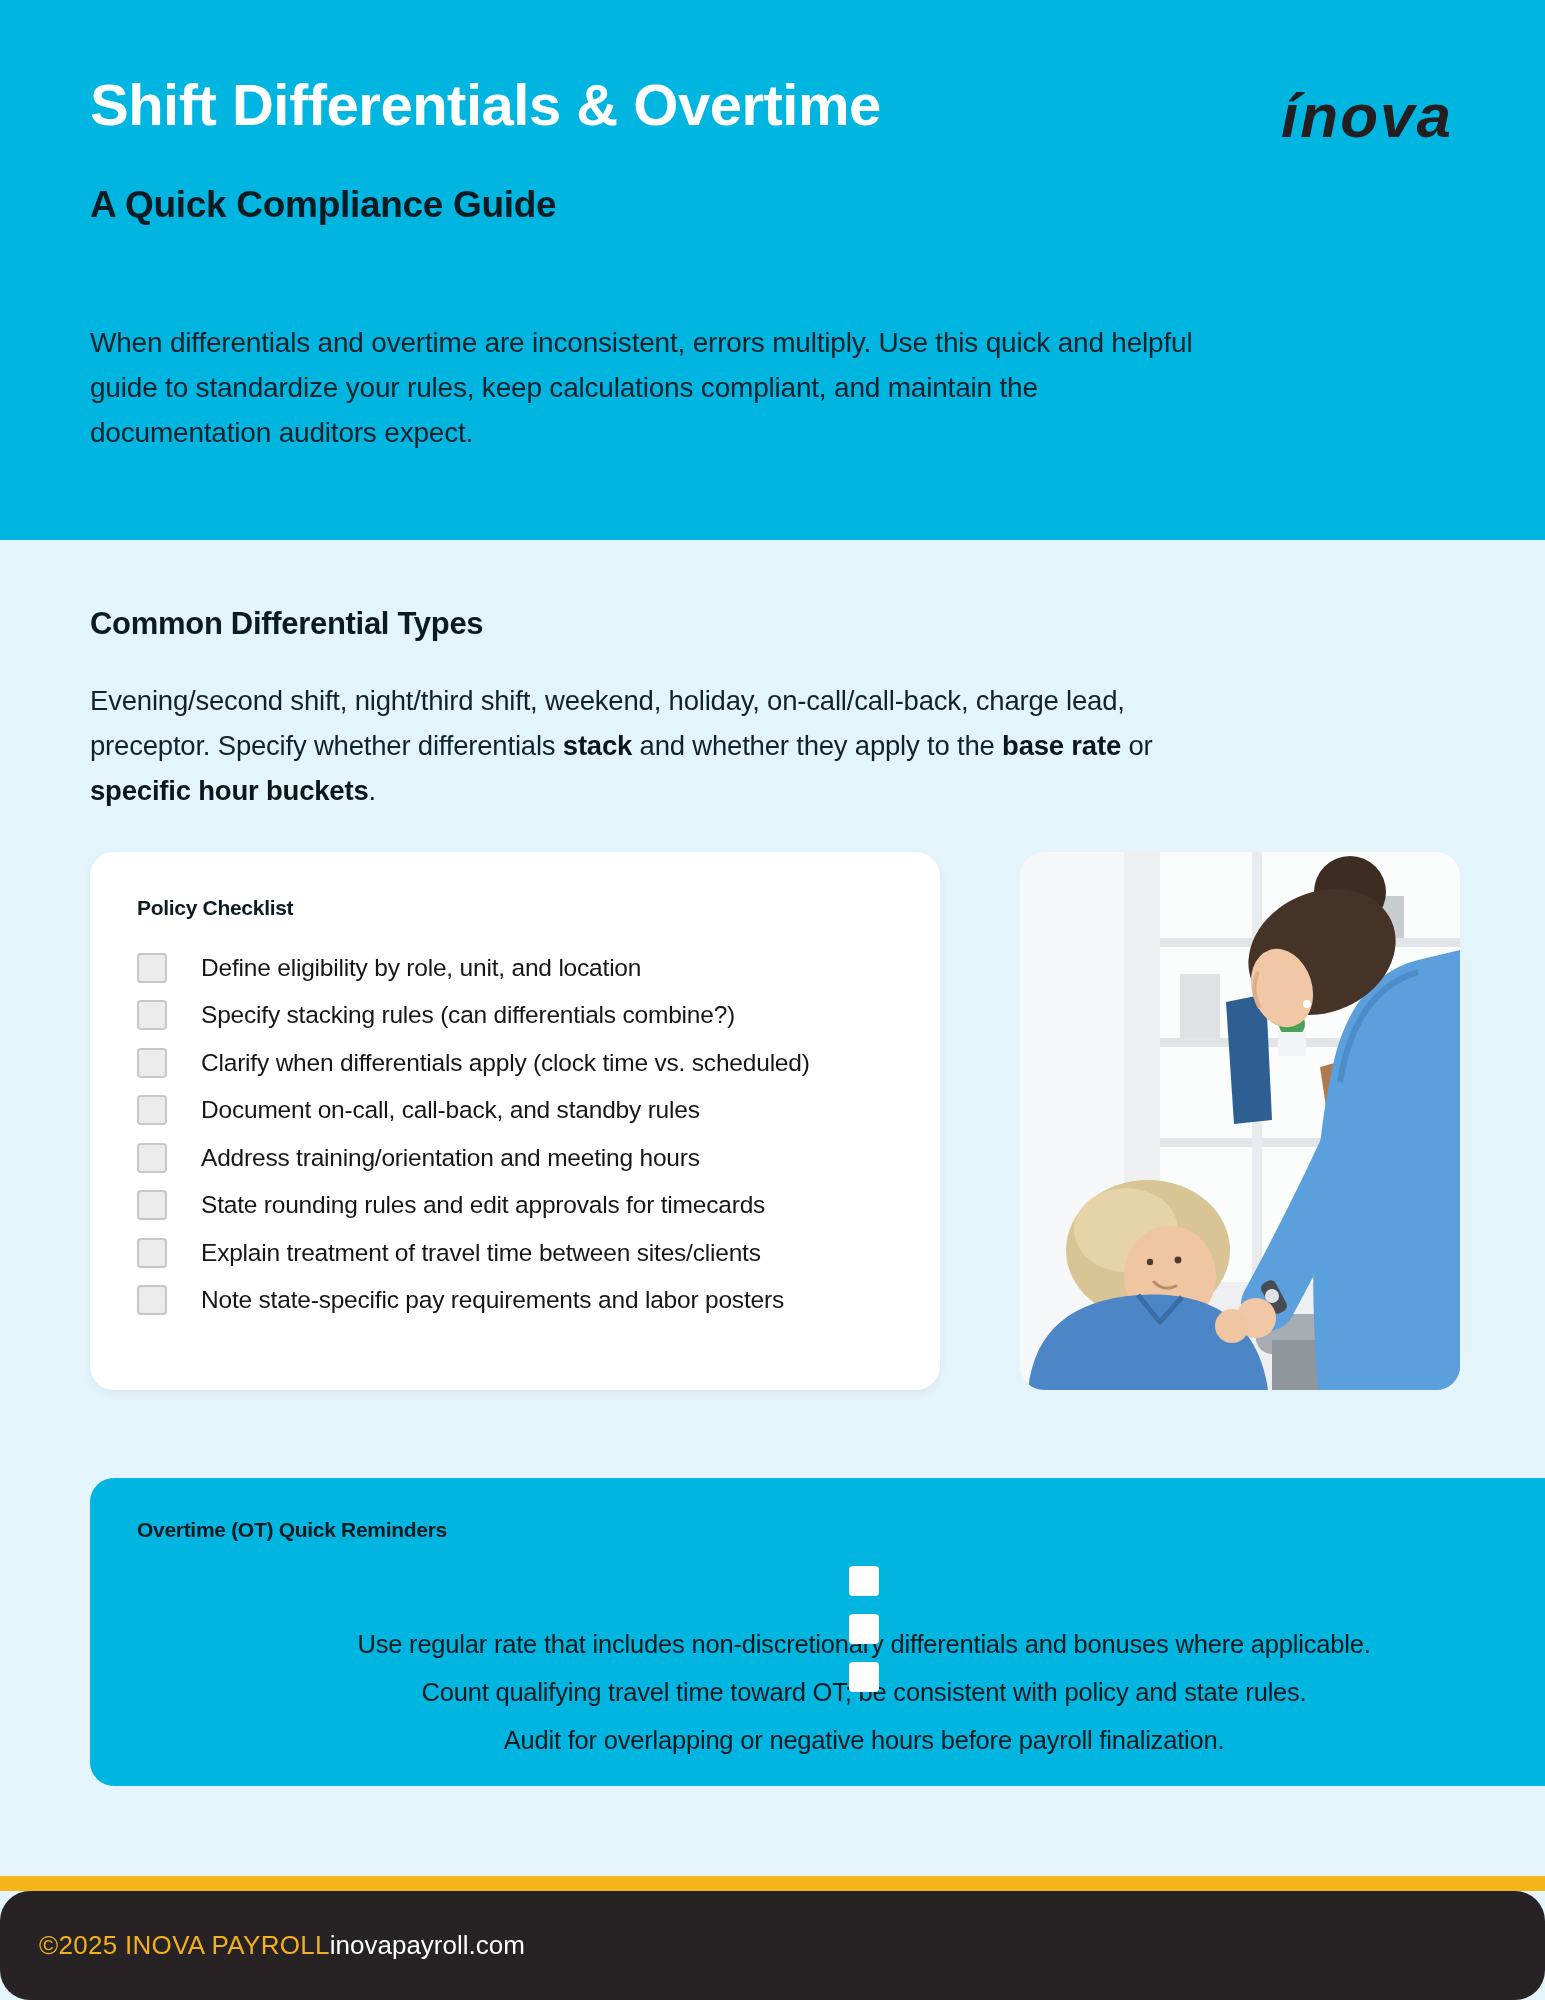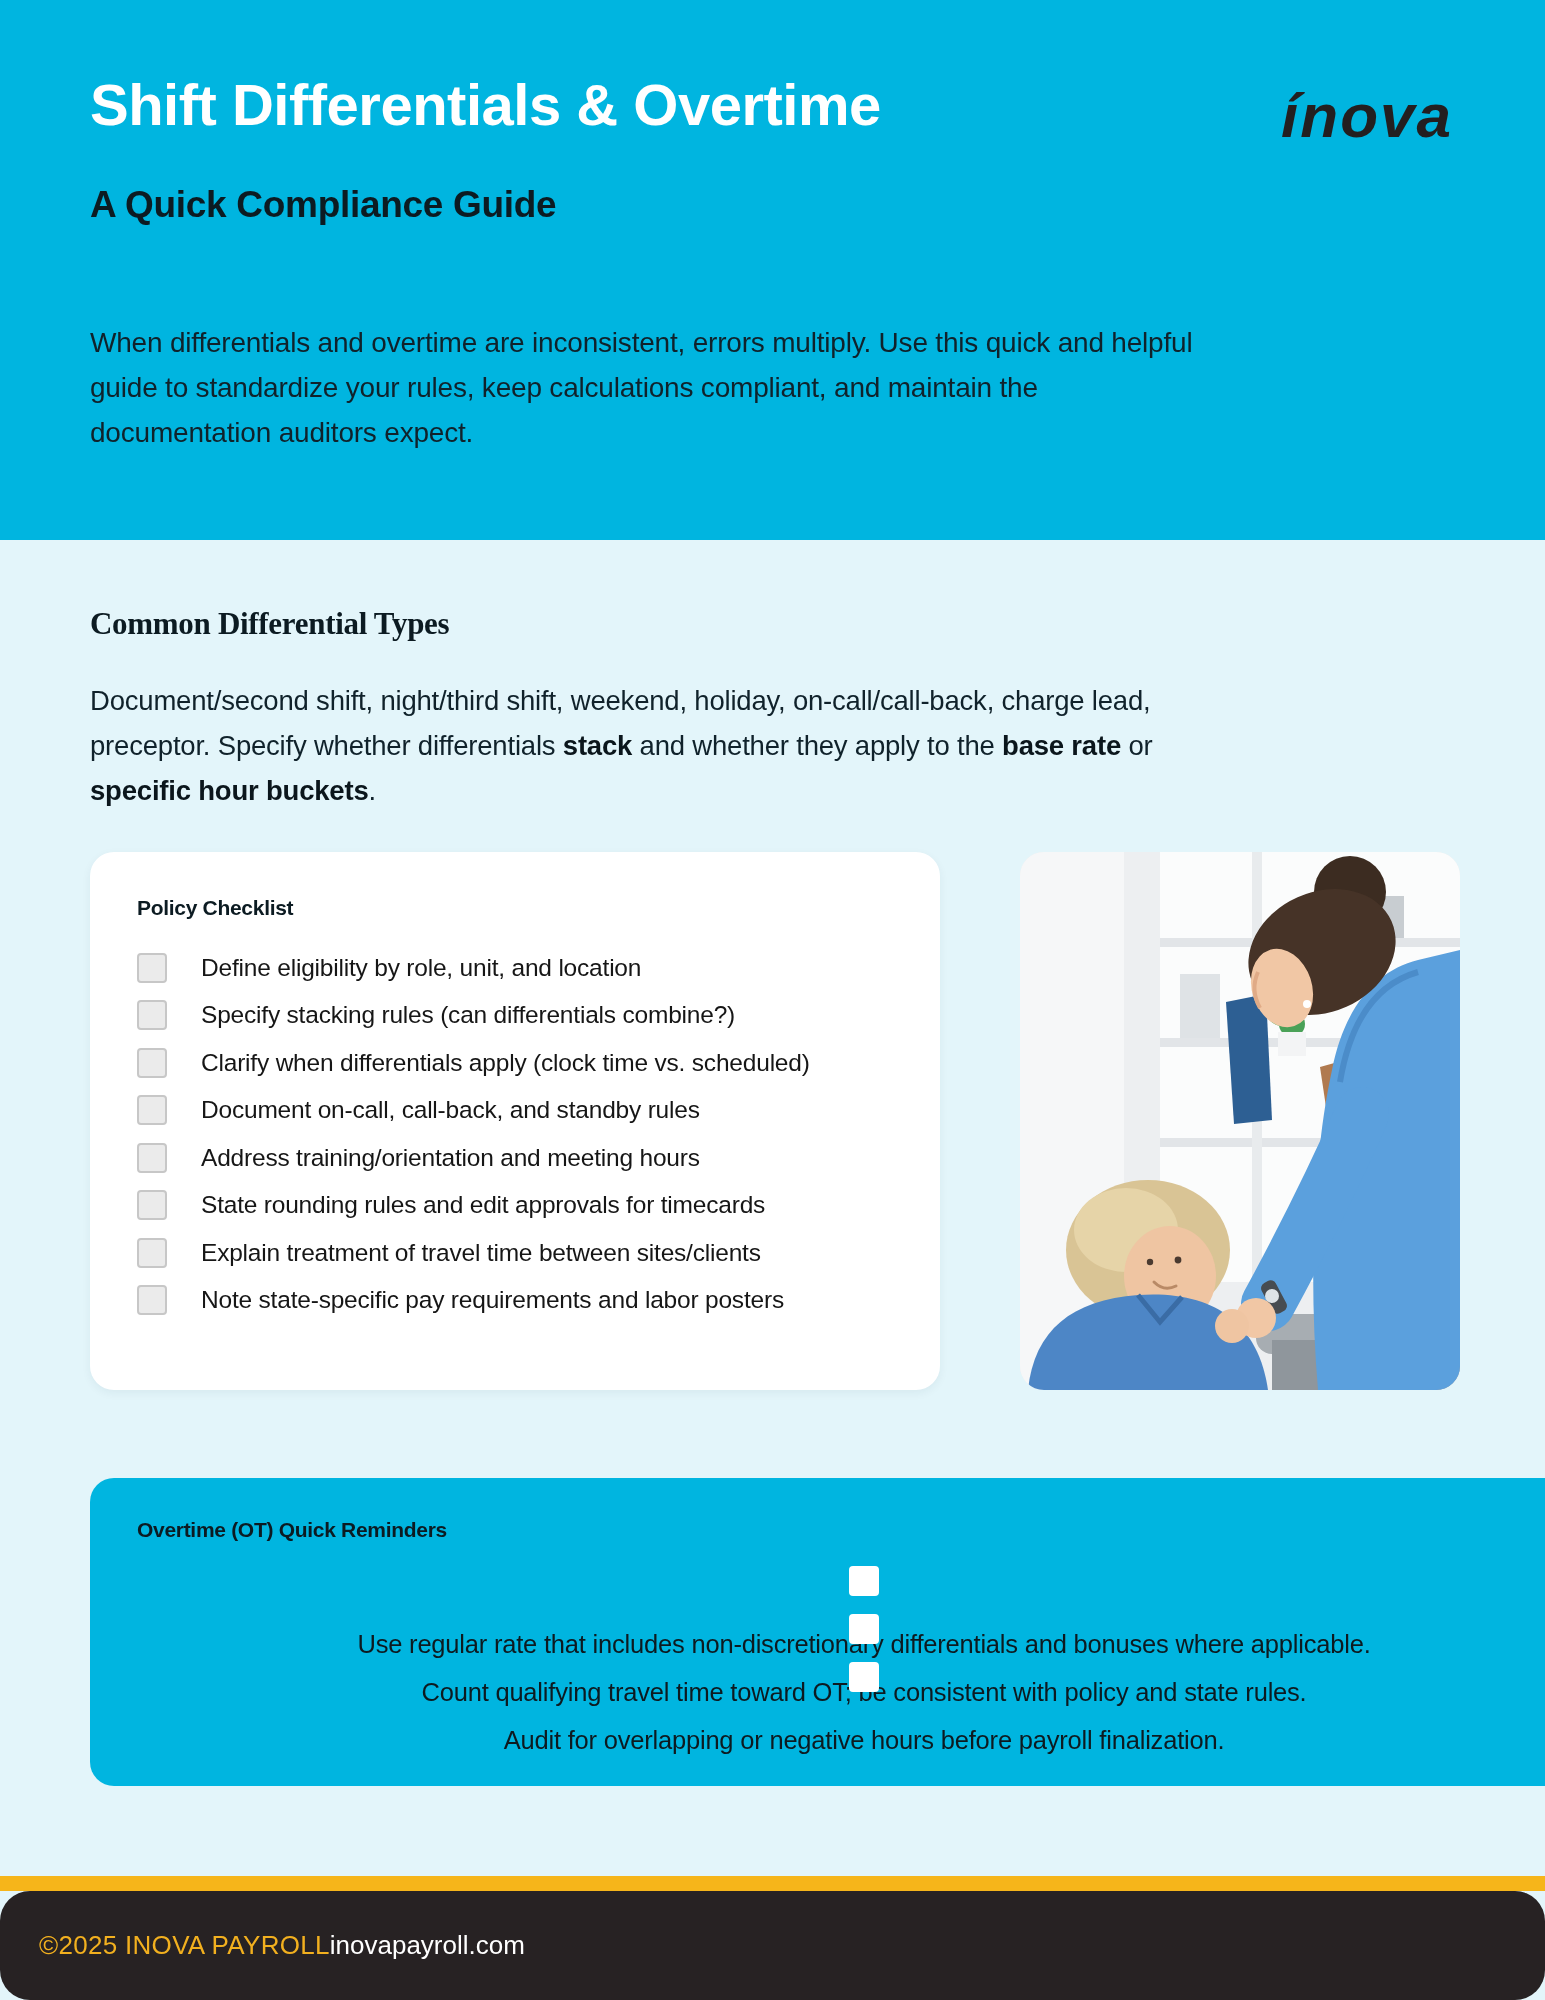--- a/index.html
+++ b/index.html
@@ -23,21 +23,21 @@
   .title{position:absolute;left:90px;top:75px;margin:0;font-size:58px;line-height:1.05;
     font-weight:800;color:#ffffff;letter-spacing:-0.5px;}
   .logo{position:absolute;right:92px;top:80px;font-size:62px;font-weight:700;font-style:italic;
     color:var(--logo-ink);letter-spacing:2px;}
   .subtitle{position:absolute;left:90px;top:184px;margin:0;font-size:37px;font-weight:700;
     color:var(--ink);letter-spacing:-0.3px;}
   .intro{position:absolute;left:90px;top:320px;width:1120px;margin:0;
     font-size:28px;line-height:45px;color:var(--body-ink);letter-spacing:-0.2px;}
   
   .sec-heading{position:absolute;left:90px;top:606px;margin:0;font-size:31px;font-weight:700;
-    color:var(--ink);letter-spacing:-0.3px;font-family:Liberation Serif, serif;}
+    color:var(--ink);letter-spacing:-0.3px;}
   .types{position:absolute;left:90px;top:678px;width:1140px;margin:0;
     font-size:27.5px;line-height:45px;color:var(--body-ink);letter-spacing:-0.2px;}
   .types b{font-weight:700;color:#0b161c;}
   
   .card{position:absolute;border-radius:24px;box-sizing:border-box;}
   .policy-card{left:90px;top:852px;width:850px;height:538px;background:#ffffff;
     padding:44px 36px 0 47px;box-shadow:0 3px 10px rgba(0,45,65,.06);}
   .card-heading{margin:0;font-size:21px;font-weight:700;color:var(--ink);letter-spacing:-0.3px;}
   ul.checklist{list-style:none;margin:24px 0 0;padding:0;}
   ul.checklist li{display:flex;align-items:center;height:47.5px;gap:34px;}
@@ -69,21 +69,21 @@
 <div class="page">
 
   <header class="hero">
     <h1 class="title">Shift Differentials &amp; Overtime</h1>
     <div class="logo">ínova</div>
     <h2 class="subtitle">A Quick Compliance Guide</h2>
     <p class="intro">When differentials and overtime are inconsistent, errors multiply. Use this quick and helpful guide to standardize your rules, keep calculations compliant, and maintain the documentation auditors expect.</p>
   </header>
 
   <h3 class="sec-heading">Common Differential Types</h3>
-  <p class="types"><span>Document/second shift, night/third shift, weekend, holiday, on-call/call-back, charge lead, preceptor. Specify whether differentials </span><b>stack</b><span> and whether they apply to the </span><b>base rate</b><span> or </span><b>specific hour buckets</b><span>.</span></p>
+  <p class="types"><span>Evening/second shift, night/third shift, weekend, holiday, on-call/call-back, charge lead, preceptor. Specify whether differentials </span><b>stack</b><span> and whether they apply to the </span><b>base rate</b><span> or </span><b>specific hour buckets</b><span>.</span></p>
 
   <section class="card policy-card">
     <h4 class="card-heading">Policy Checklist</h4>
     <ul class="checklist">
       <li>
           <span class="cb"></span>
           <span class="lbl">Define eligibility by role, unit, and location</span>
         </li>
       <li>
           <span class="cb"></span>

